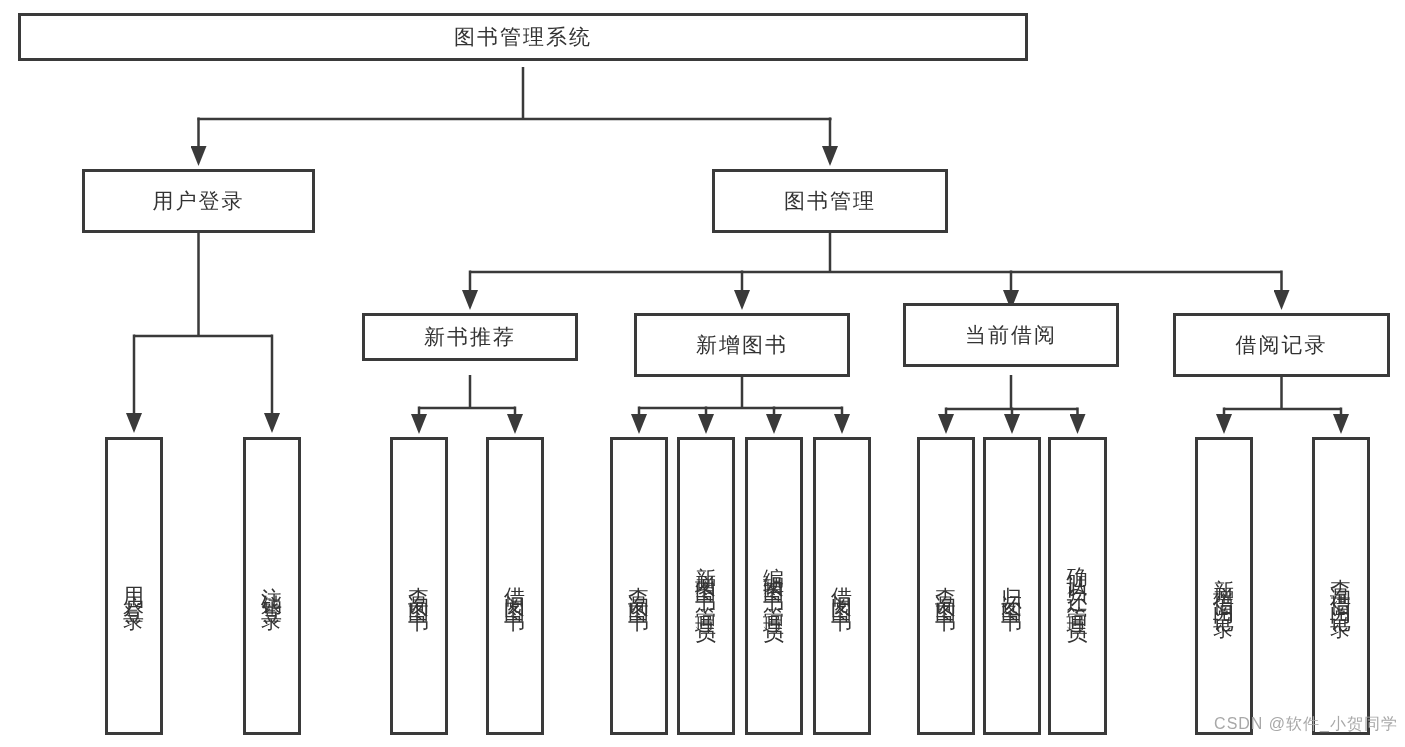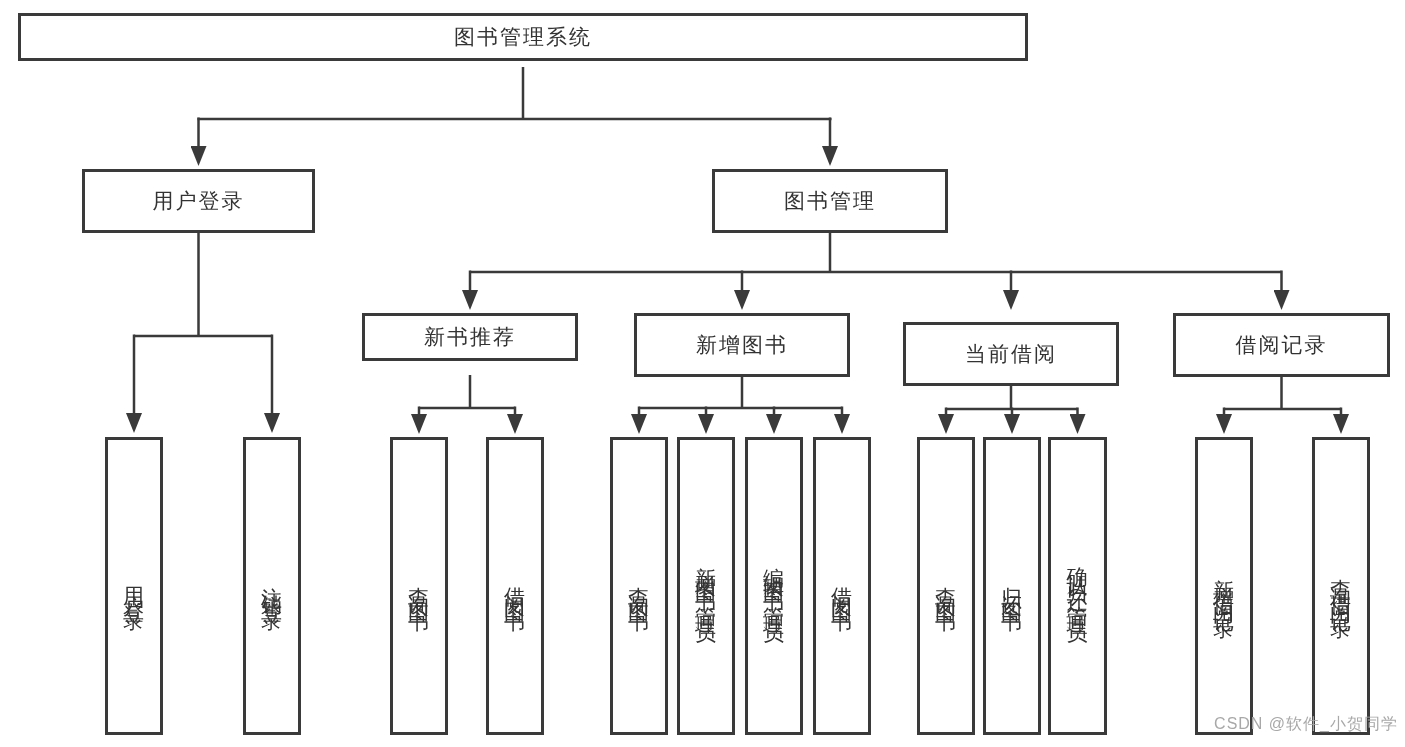--- a/index.html
+++ b/index.html
@@ -109,21 +109,21 @@
   <div class="hbox" style="left:712px;top:169px;width:236px;height:64px;">
     <span>图书管理</span>
   </div>
 
   <div class="hbox" style="left:362px;top:313px;width:216px;height:48px;">
     <span>新书推荐</span>
   </div>
   <div class="hbox" style="left:634px;top:313px;width:216px;height:64px;">
     <span>新增图书</span>
   </div>
-  <div class="hbox" style="left:903px;top:322px;width:216px;height:64px;">
+  <div class="hbox" style="left:903px;top:303px;width:216px;height:64px;">
     <span>当前借阅</span>
   </div>
   <div class="hbox" style="left:1173px;top:313px;width:217px;height:64px;">
     <span>借阅记录</span>
   </div>
 
   <div class="vbox" style="left:105px;">
     <span class="vtext">用户登录</span>
   </div>
   <div class="vbox" style="left:243px;">

